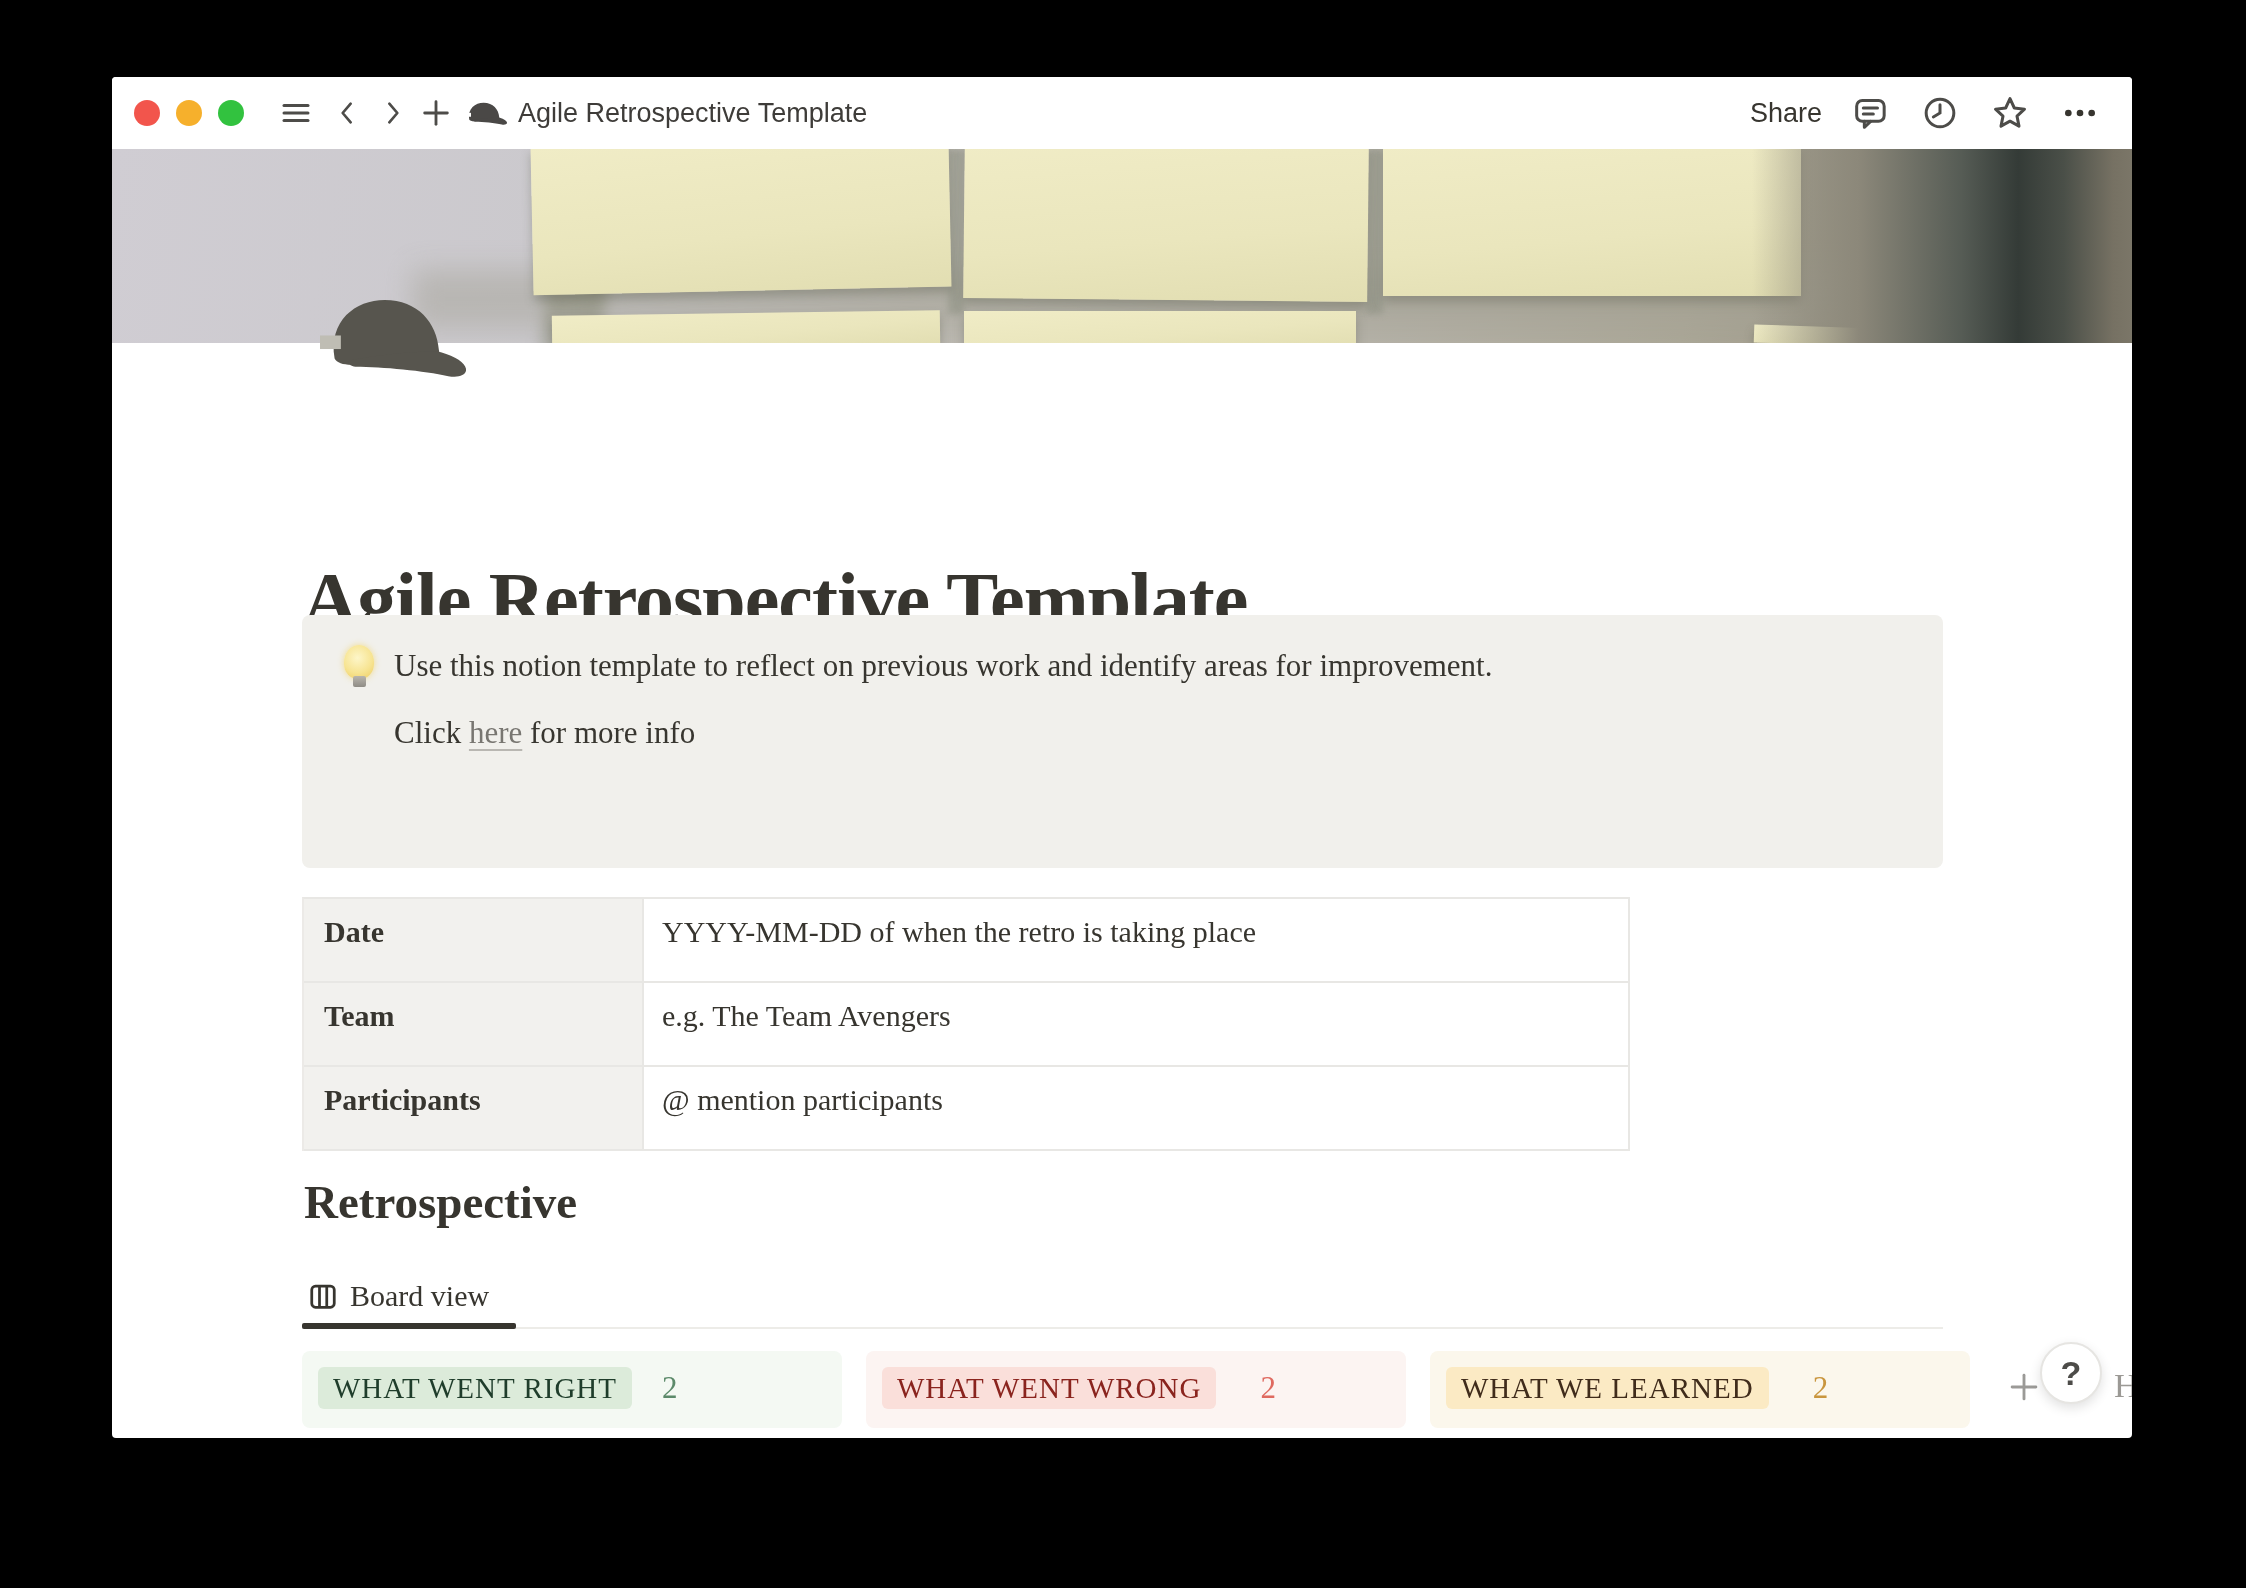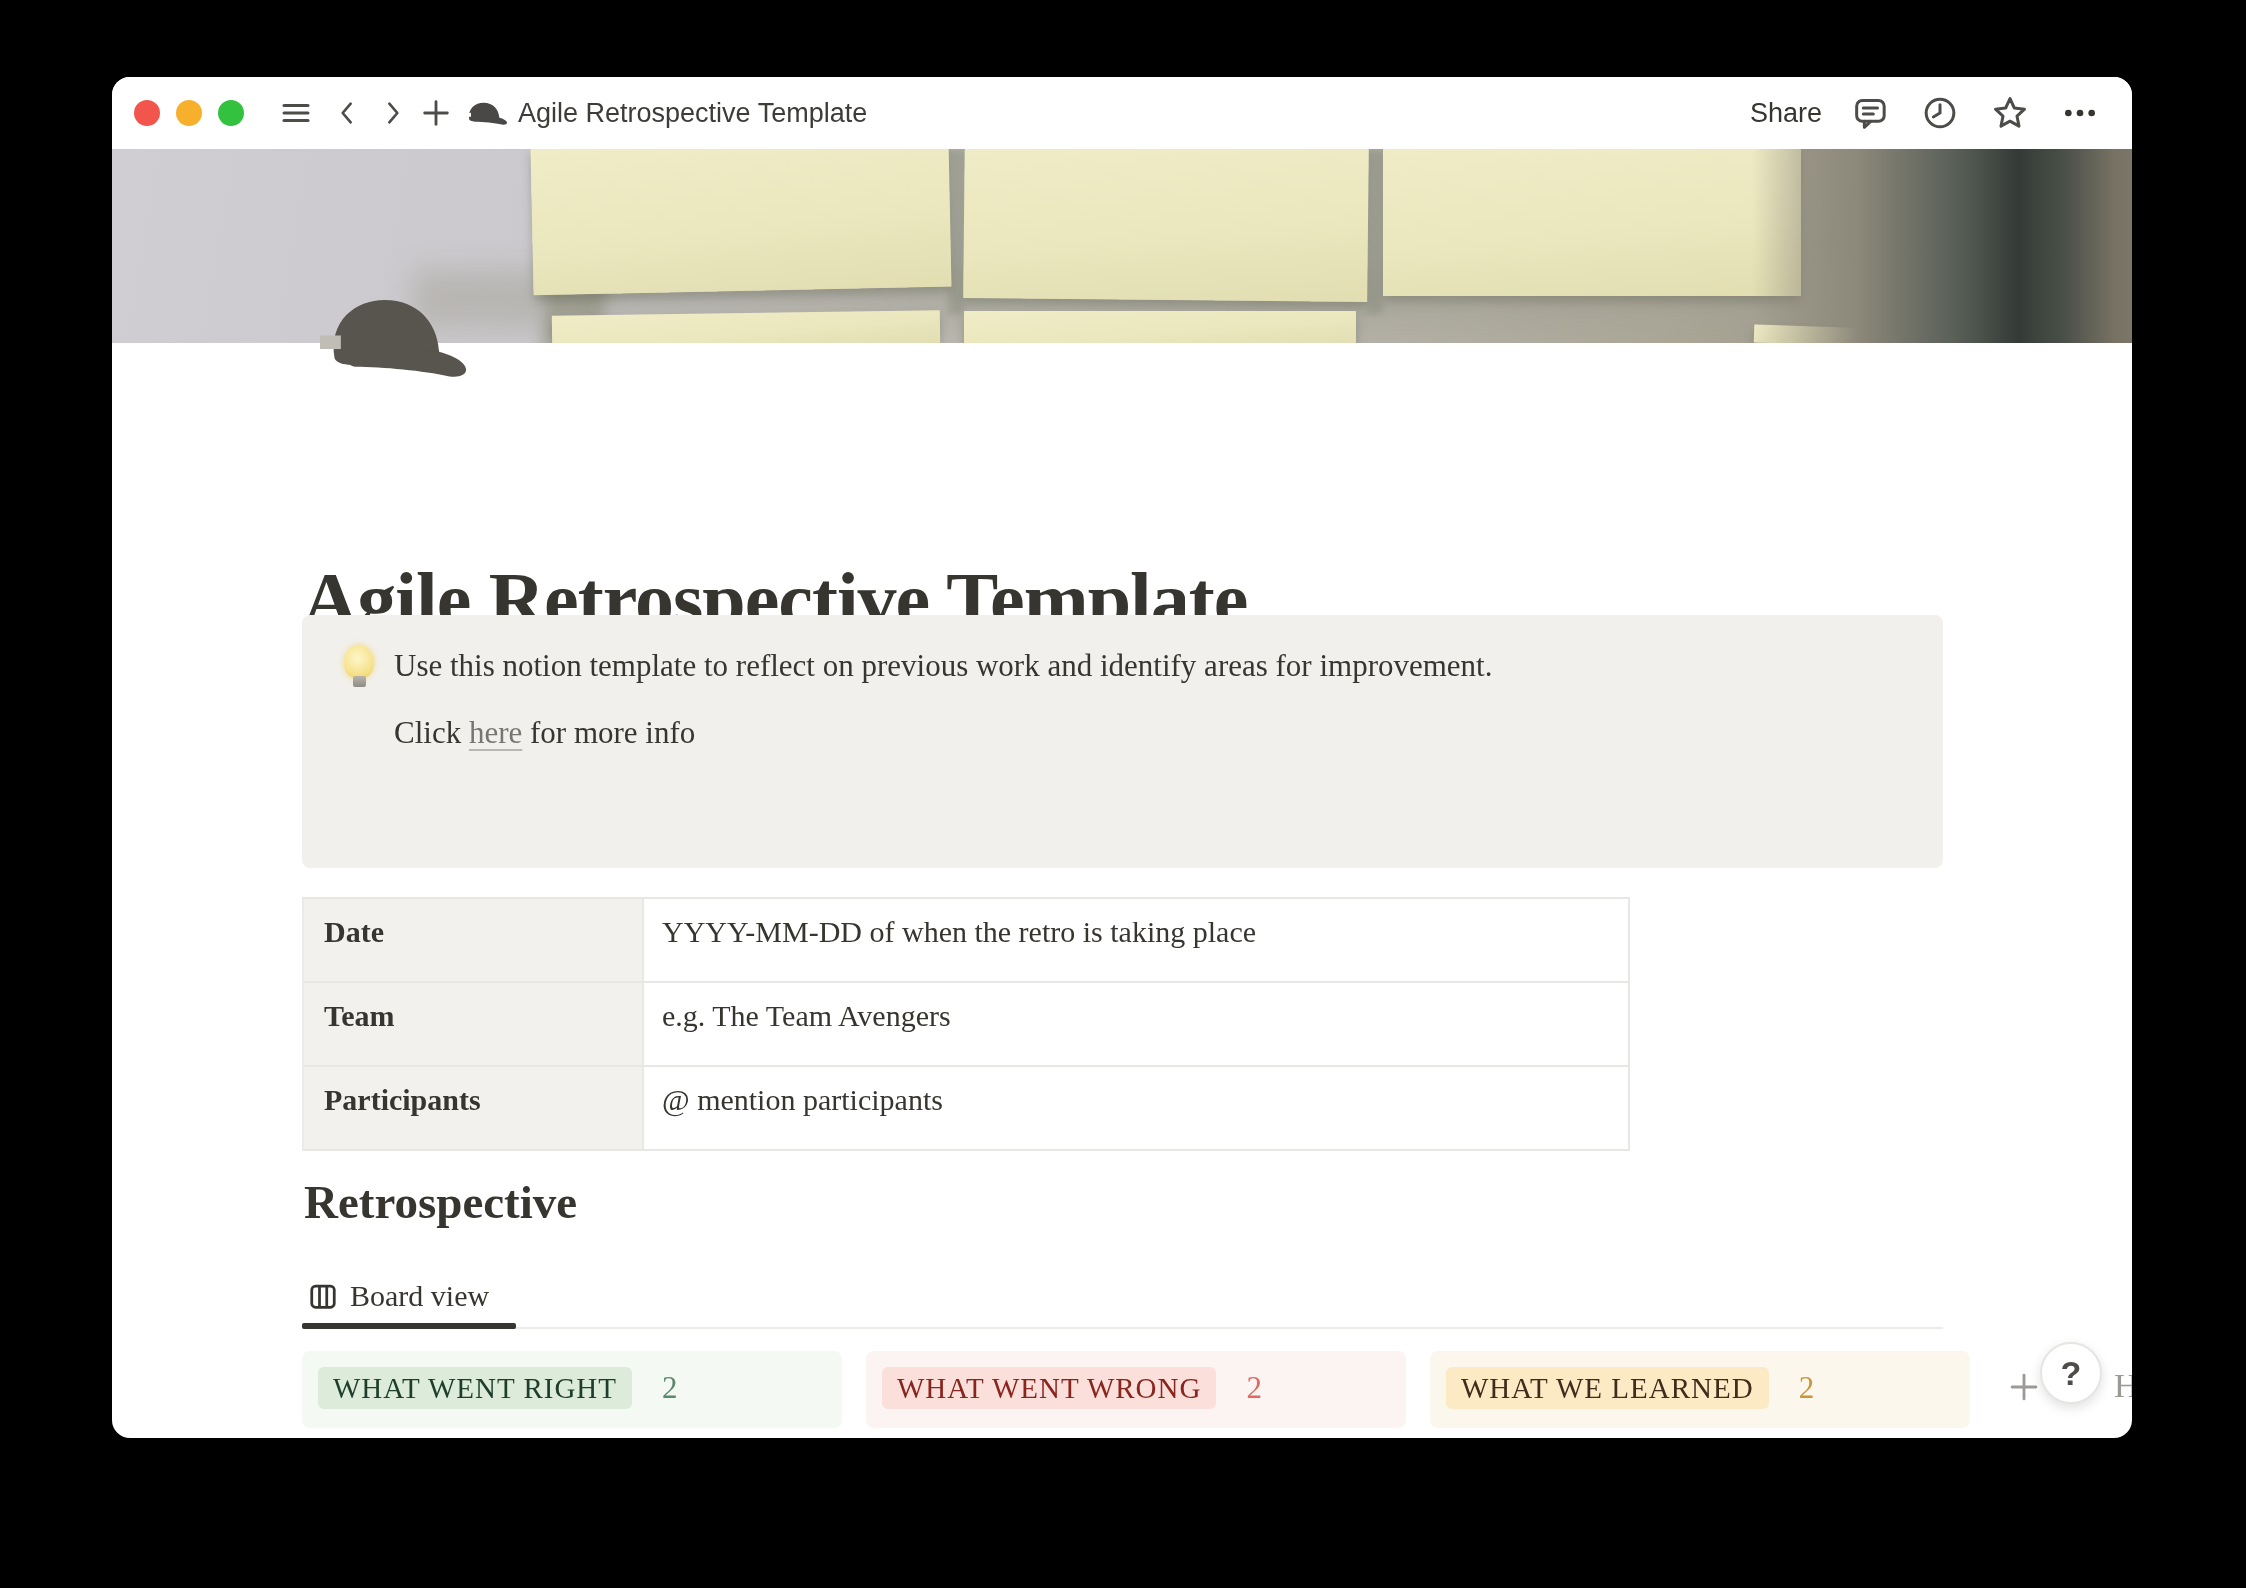--- a/index.html
+++ b/index.html
@@ -1,21 +1,21 @@
 <!DOCTYPE html>
 <html><head>
 <meta charset="utf-8">
 <style>
   html,body{margin:0;padding:0;background:#000;width:2246px;height:1588px;overflow:hidden;position:relative;}
   *{box-sizing:border-box;}
   .sans{font-family:"Liberation Sans",sans-serif;}
   .serif{font-family:"Liberation Serif","DejaVu Serif",serif;}
 
   #window{position:absolute;left:112px;top:77px;width:2020px;height:1361px;background:#fff;
-          border-radius:18px;overflow:hidden;box-shadow:0 40px 90px rgba(0,0,0,.65);}
+          border-radius:4px;overflow:hidden;box-shadow:0 40px 90px rgba(0,0,0,.65);}
 
   
   .toolbar{position:absolute;left:0;top:0;width:100%;height:72px;background:#fff;display:flex;align-items:center;padding:0 22px;z-index:30;}
   .traffic{width:26px;height:26px;border-radius:50%;margin-right:16px;}
   .tl-wrap{display:flex;align-items:center;margin-left:0;}
   .tb-icon{display:flex;align-items:center;justify-content:center;width:44px;height:44px;color:#4d4c49;cursor:default;}
   .tb-icon svg{display:block;}
   .tb-title{font-size:27px;color:#3e3c39;margin-left:10px;white-space:nowrap;}
   .tb-right{margin-left:auto;display:flex;align-items:center;gap:26px;padding-right:8px;}
   .share{font-size:27px;color:#37352f;}
@@ -60,21 +60,21 @@
   .section-heading{position:absolute;left:192px;top:1098px;font-size:47px;font-weight:700;color:#37352f;}
 
   .tabrow{position:absolute;left:196px;top:1196px;display:flex;align-items:center;height:46px;cursor:pointer;}
   .tab-icon{width:30px;height:30px;margin-right:12px;color:#37352f;}
   .tab-label{font-size:30px;color:#37352f;}
   .tab-border{position:absolute;left:190px;top:1250px;width:1641px;height:2px;background:#edece8;}
   .tab-active-bar{position:absolute;left:190px;top:1246px;width:214px;height:6px;background:#37352f;border-radius:2px;}
 
   .board{position:absolute;left:190px;top:1274px;display:flex;align-items:flex-start;}
   .bcol{width:540px;height:77px;flex:none;border-radius:8px;padding:16px 0 0 16px;display:flex;align-items:flex-start;}
-  .bcol + .bcol{margin-left:24px;}
+  .bcol + .bcol{margin-left:24px;gap:14px;}
   .bpill{display:inline-block;height:42px;line-height:42px;padding:0 15px;border-radius:6px;font-size:29px;letter-spacing:1px;white-space:nowrap;}
   .bcount{font-size:31px;margin-left:30px;line-height:42px;}
   .add-group{margin-left:35px;margin-top:17px;width:38px;height:38px;color:#9b9a97;cursor:pointer;}
 
   .clipped-group{position:absolute;left:2002px;top:1290px;font-size:34px;color:#9b9995;}
 
   .help-btn{position:absolute;left:1928px;top:1265px;width:62px;height:62px;border-radius:50%;background:#fff;
             border:2px solid #e6e5e2;box-shadow:0 4px 12px rgba(0,0,0,.12);display:flex;align-items:center;justify-content:center;
             font-size:34px;font-weight:700;color:#4d4c49;z-index:50;cursor:pointer;}
 </style>

